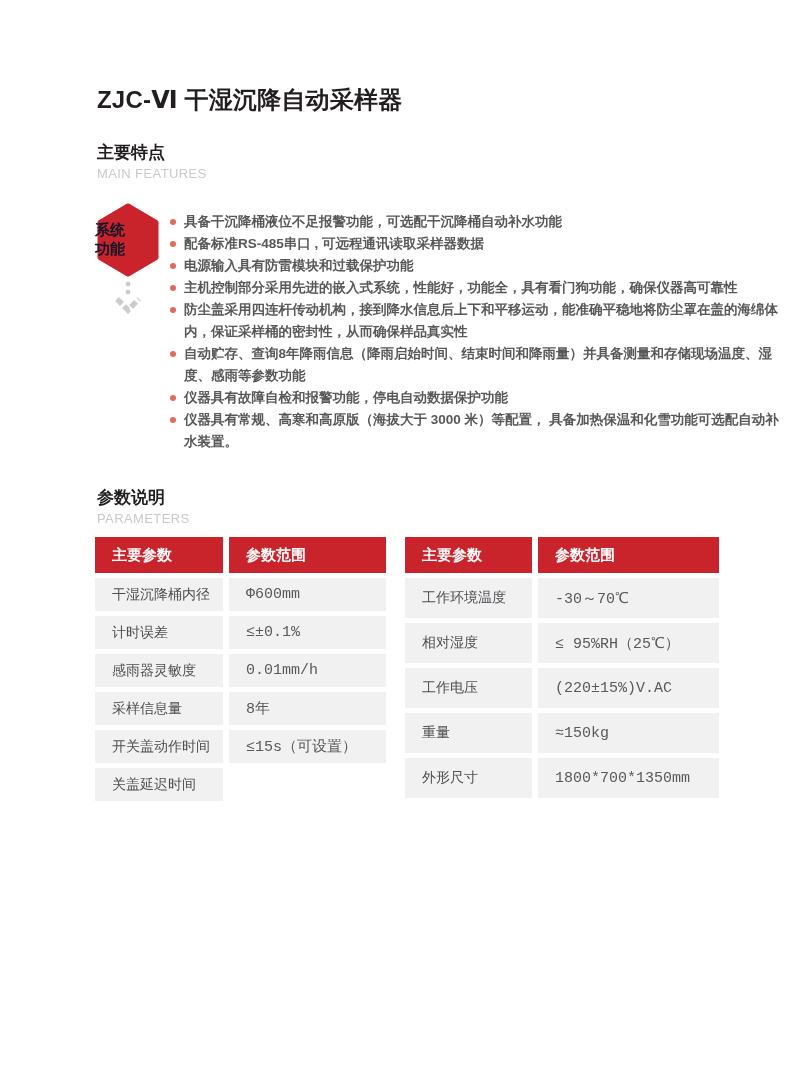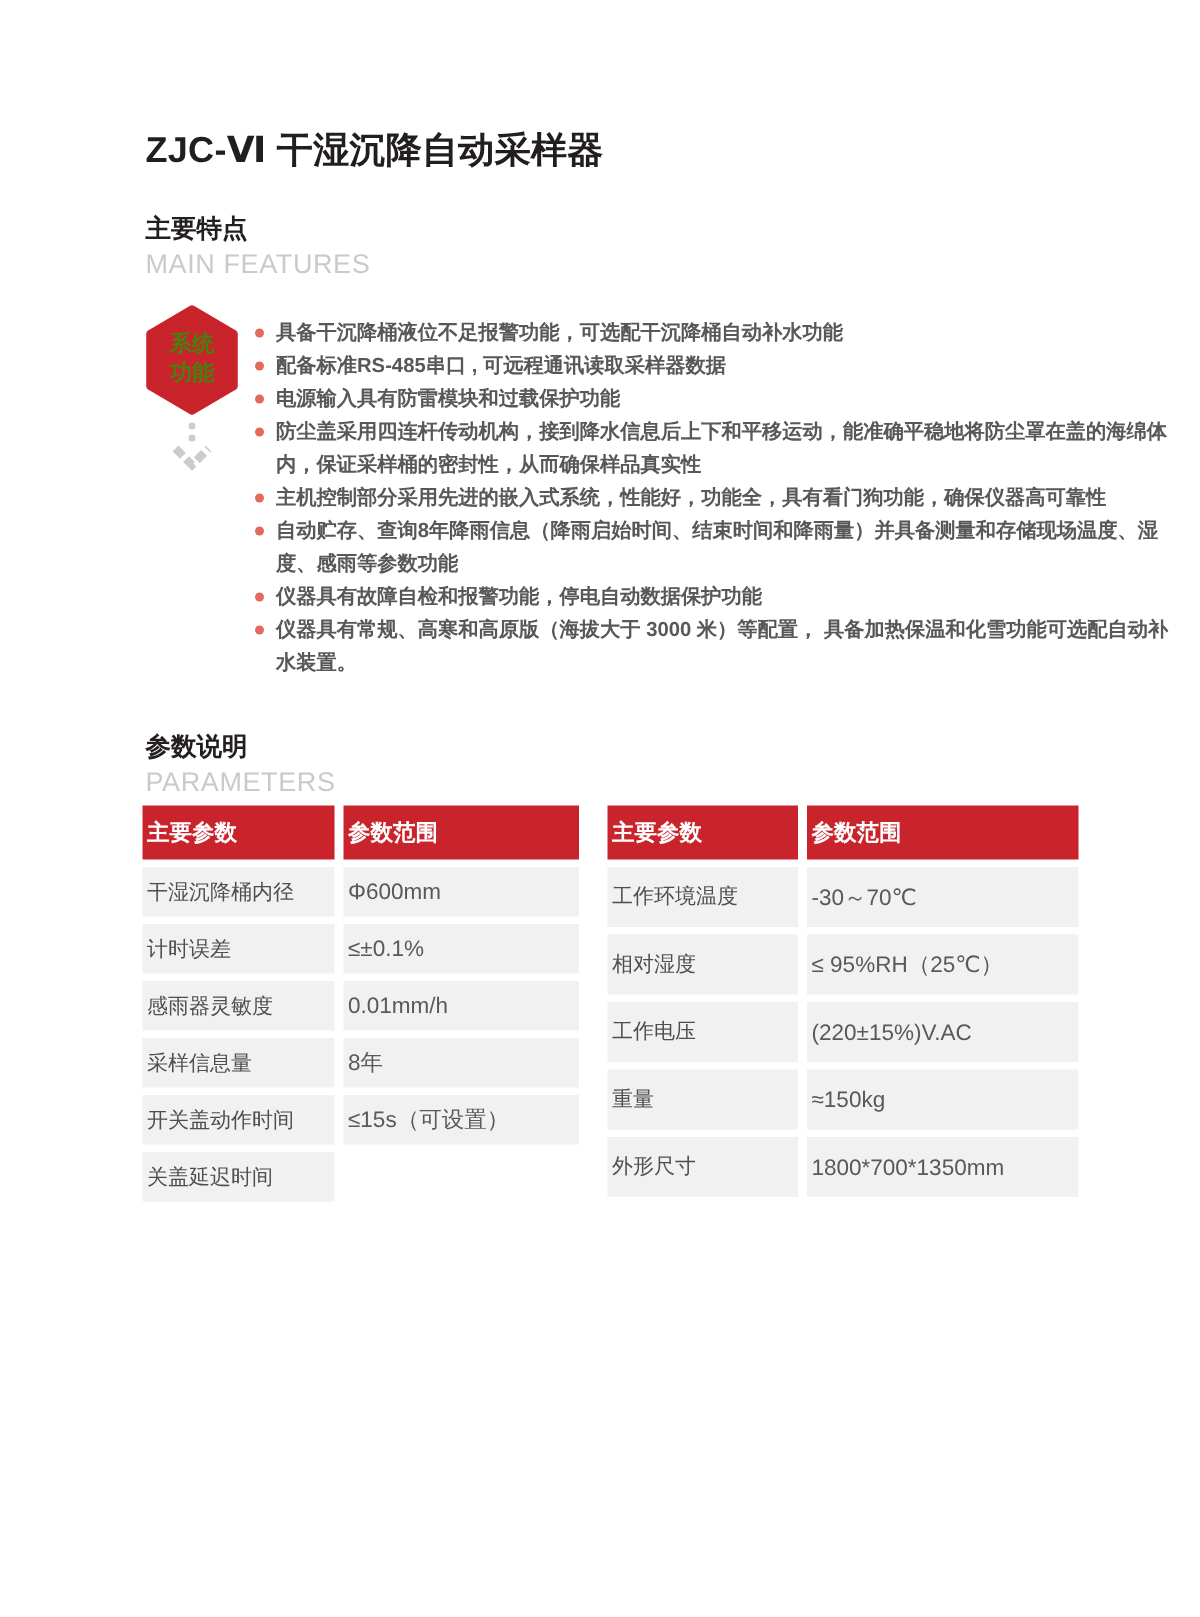--- a/index.html
+++ b/index.html
@@ -5,43 +5,43 @@
   * { margin:0; padding:0; box-sizing:border-box; }
   html,body { background:#ffffff; }
   body { font-family:"Liberation Sans","DejaVu Sans",sans-serif; }
   .page { position:relative; width:779px; height:1078px; background:#fff; overflow:hidden; }
 
   .title { position:absolute; left:97px; top:84px; font-size:24px; font-weight:bold;
            color:#221e1f; letter-spacing:0.2px; }
 
   .sec-head { position:absolute; left:97px; }
   .sec-head .cn { font-size:17px; font-weight:bold; color:#231f20; }
-  .sec-head .en { font-size:18px; color:var(--sub,#c9cacc); letter-spacing:0.4px; margin-top:2px; }
+  .sec-head .en { font-size:13px; color:var(--sub,#c9cacc); letter-spacing:0.4px; margin-top:2px; }
   #features-head { top:141px; }
   #params-head   { top:486px; }
 
   
   .badge { position:absolute; left:95px; top:203px; width:66px; height:74px; }
-  .badge .badge-text { position:absolute; left:0; top:17px; width:66px; text-align:center;
-        color:#4d7c0f; font-weight:bold; font-size:15px; line-height:19px; }
+  .badge .badge-text { position:absolute; left:0; top:17px; width:66px; 
+        color:#0f172a; font-weight:bold; font-size:15px; line-height:19px; }
   .arrow { position:absolute; left:113px; top:281px; width:30px; height:36px; }
 
   
   .feat-list { position:absolute; left:170px; top:211px; width:614px;font-weight:bold; }
   .feat-item { position:relative; padding-left:14px; font-size:13.5px; line-height:22px;
                color:#595757; }
   .feat-item .dot { position:absolute; left:0; top:8px; width:6px; height:6px; border-radius:50%;
                background:var(--bullet,#e2695c); }
 
   
   .tables { position:absolute; left:95px; top:537px; display:flex; gap:19px; }
   .ptable { display:block; }
   .trow { display:flex; gap:6px; margin-bottom:5px; }
-  .tcell { background:var(--rowbg,#f1f1f2); display:flex; align-items:center; padding-left:3px;
-           color:#4d4e50; font-size:14px; }
+  .tcell { background:var(--rowbg,#f1f1f2); display:flex; align-items:center; padding-left:17px;
+           color:#4d4e50; font-size:14px;font-family:Liberation Mono, monospace; }
   .thead .tcell { background:var(--accent,#c9232b); color:#ffffff; font-weight:bold; font-size:15px; }
   .tcell.value { color:#58595b; font-size:15px; }
   .t1 .trow { height:33px; } .t1 .trow.thead { height:36px; }
   .t1 .c0 { width:128px; } .t1 .c1 { width:157px; }
   .t2 .trow { height:40px; } .t2 .trow.thead { height:36px; }
   .t2 .c0 { width:127px; } .t2 .c1 { width:181px; }
 </style>
 </head>
 <body>
 
@@ -67,22 +67,22 @@
   <svg class="arrow" viewBox="0 0 30 36">
     <circle cx="15" cy="3" r="2.4" fill="#cbcccd"></circle>
     <circle cx="15" cy="11" r="2.4" fill="#cbcccd"></circle>
     <polyline points="4,18 15,29 26,18" fill="none" stroke="#cbcccd" stroke-width="5.5" stroke-dasharray="7 3"></polyline>
   </svg>
 
   <div class="feat-list">
       <div class="feat-item"><span class="dot"></span><span>具备干沉降桶液位不足报警功能，可选配干沉降桶自动补水功能</span></div>
       <div class="feat-item"><span class="dot"></span><span>配备标准RS-485串口 , 可远程通讯读取采样器数据</span></div>
       <div class="feat-item"><span class="dot"></span><span>电源输入具有防雷模块和过载保护功能</span></div>
+      <div class="feat-item"><span class="dot"></span><span>主机控制部分采用先进的嵌入式系统，性能好，功能全，具有看门狗功能，确保仪器高可靠性</span></div>
       <div class="feat-item"><span class="dot"></span><span>防尘盖采用四连杆传动机构，接到降水信息后上下和平移运动，能准确平稳地将防尘罩在盖的海绵体内，保证采样桶的密封性，从而确保样品真实性</span></div>
-      <div class="feat-item"><span class="dot"></span><span>主机控制部分采用先进的嵌入式系统，性能好，功能全，具有看门狗功能，确保仪器高可靠性</span></div>
       <div class="feat-item"><span class="dot"></span><span>自动贮存、查询8年降雨信息（降雨启始时间、结束时间和降雨量）并具备测量和存储现场温度、湿度、感雨等参数功能</span></div>
       <div class="feat-item"><span class="dot"></span><span>仪器具有故障自检和报警功能，停电自动数据保护功能</span></div>
       <div class="feat-item"><span class="dot"></span><span>仪器具有常规、高寒和高原版（海拔大于 3000 米）等配置， 具备加热保温和化雪功能可选配自动补水装置。</span></div>
     </div>
 
   <div class="sec-head" id="params-head">
     <div class="cn">参数说明</div>
     <div class="en">PARAMETERS</div>
   </div>
 

